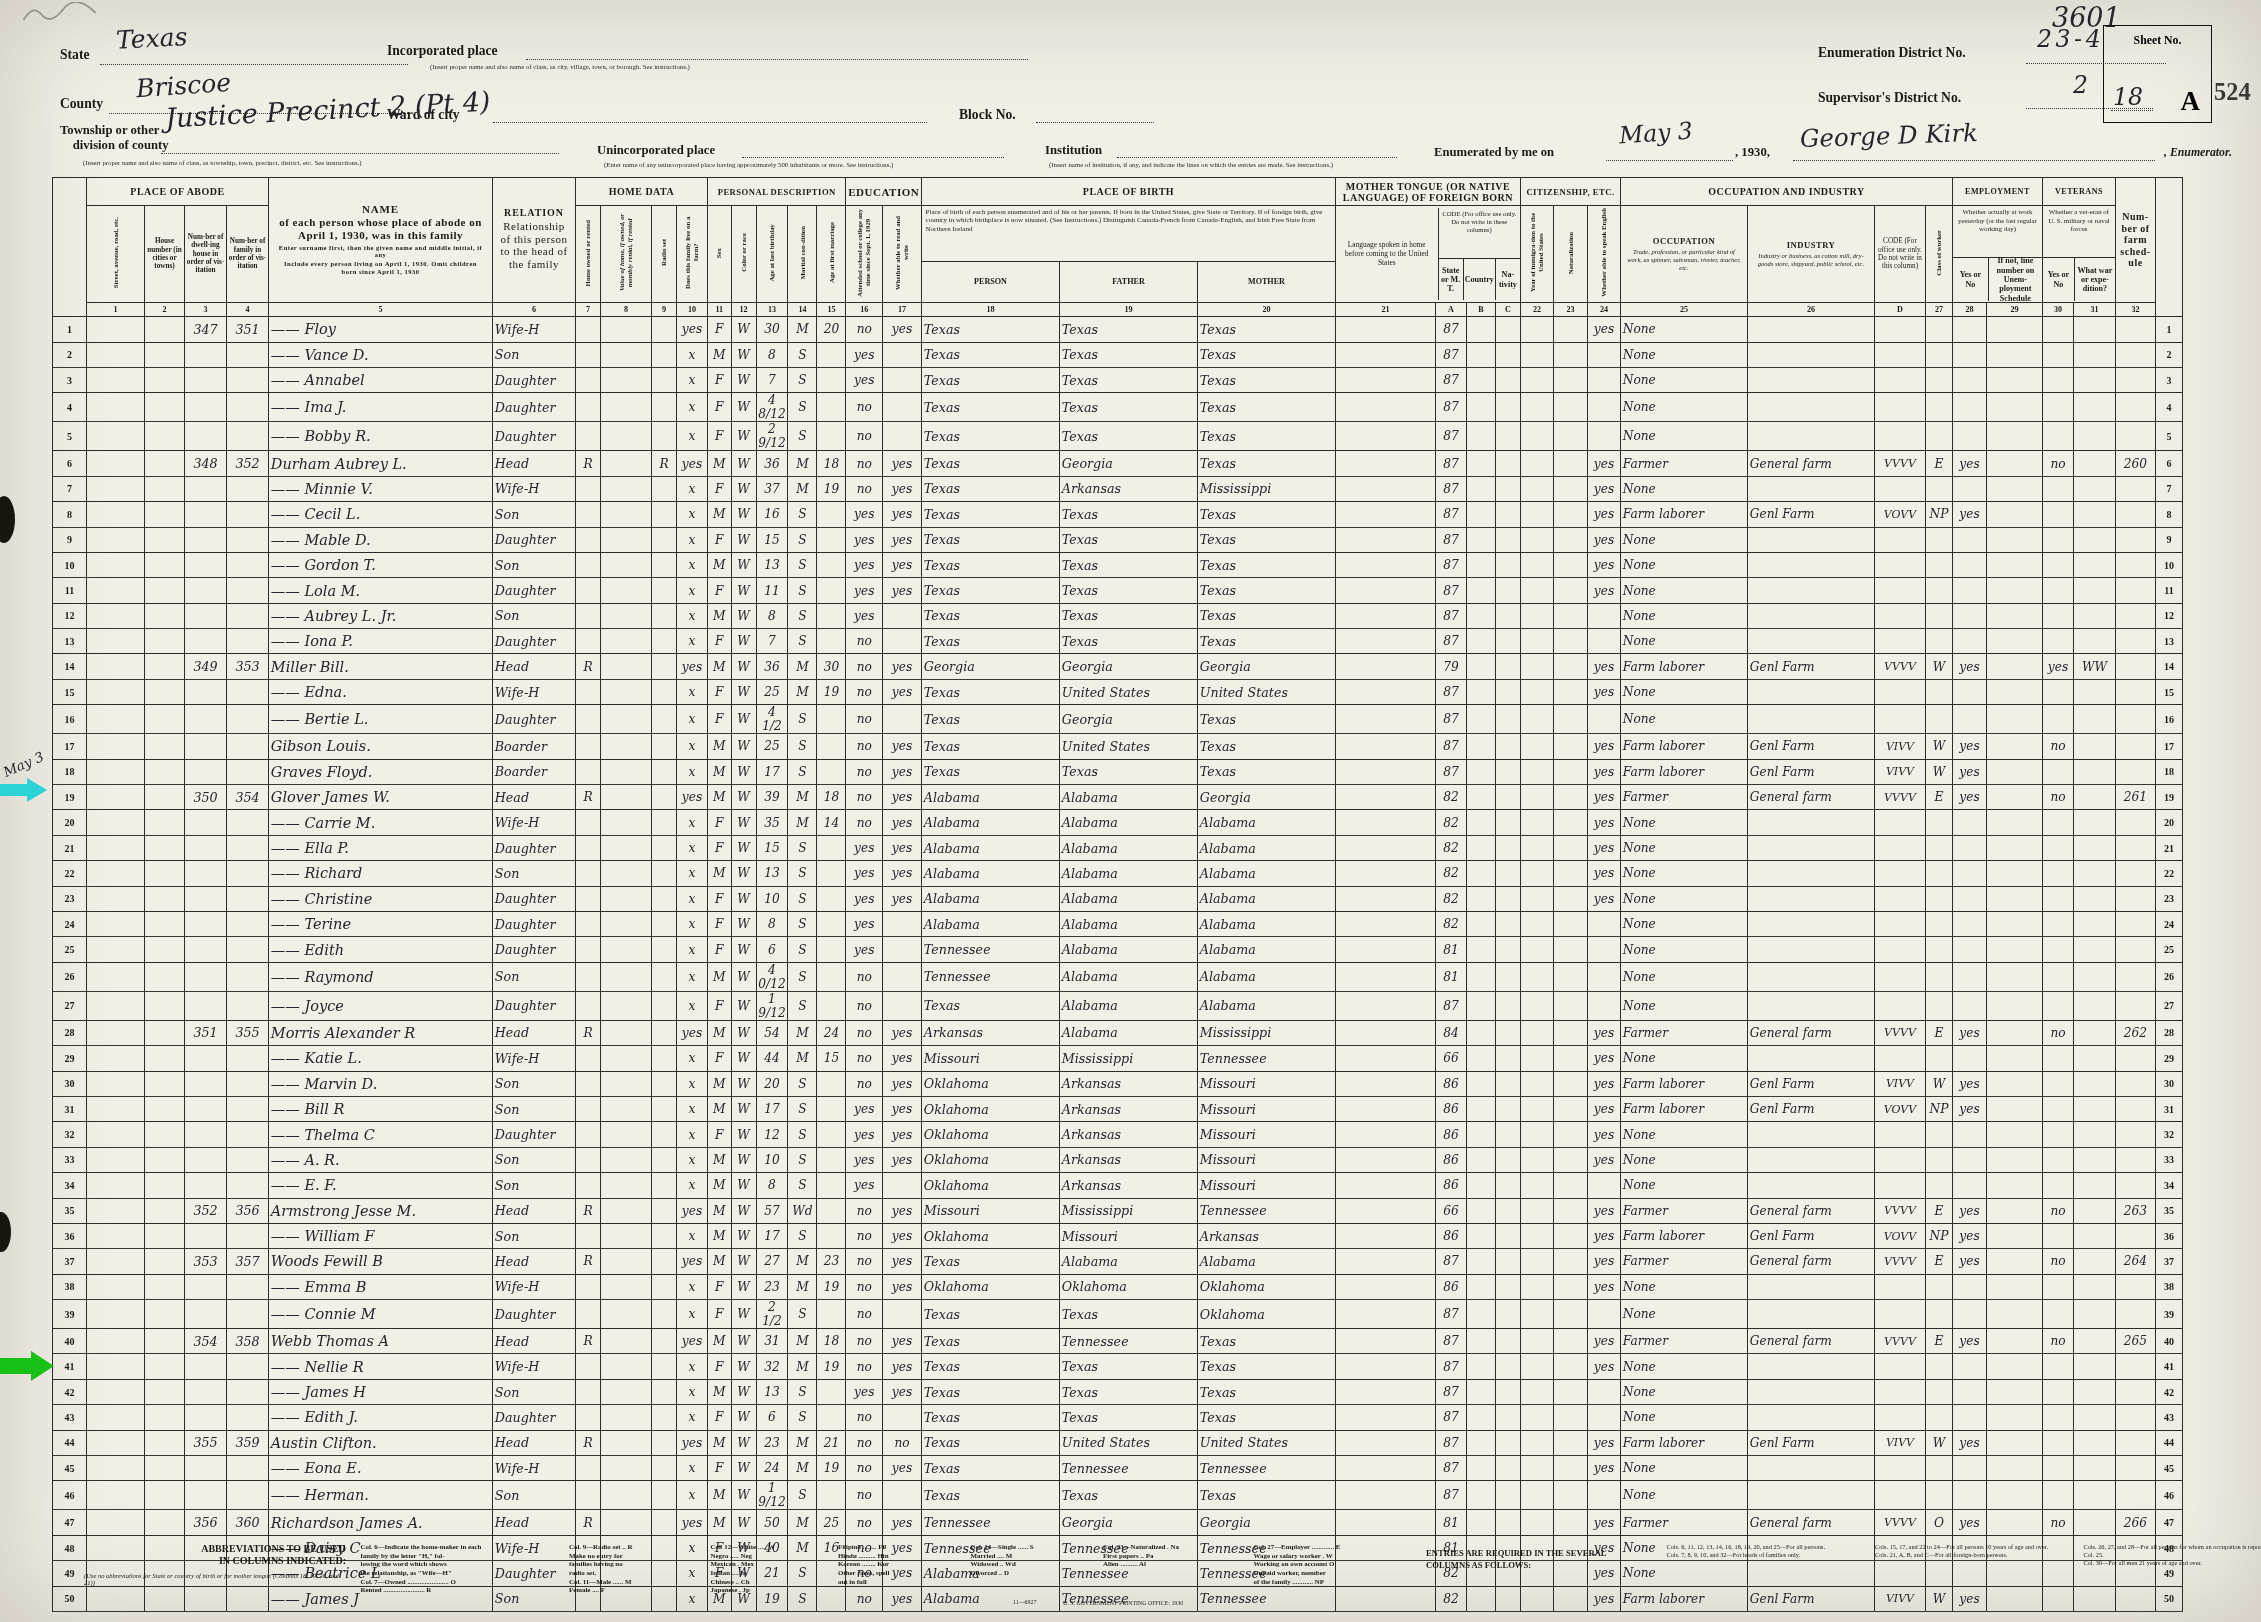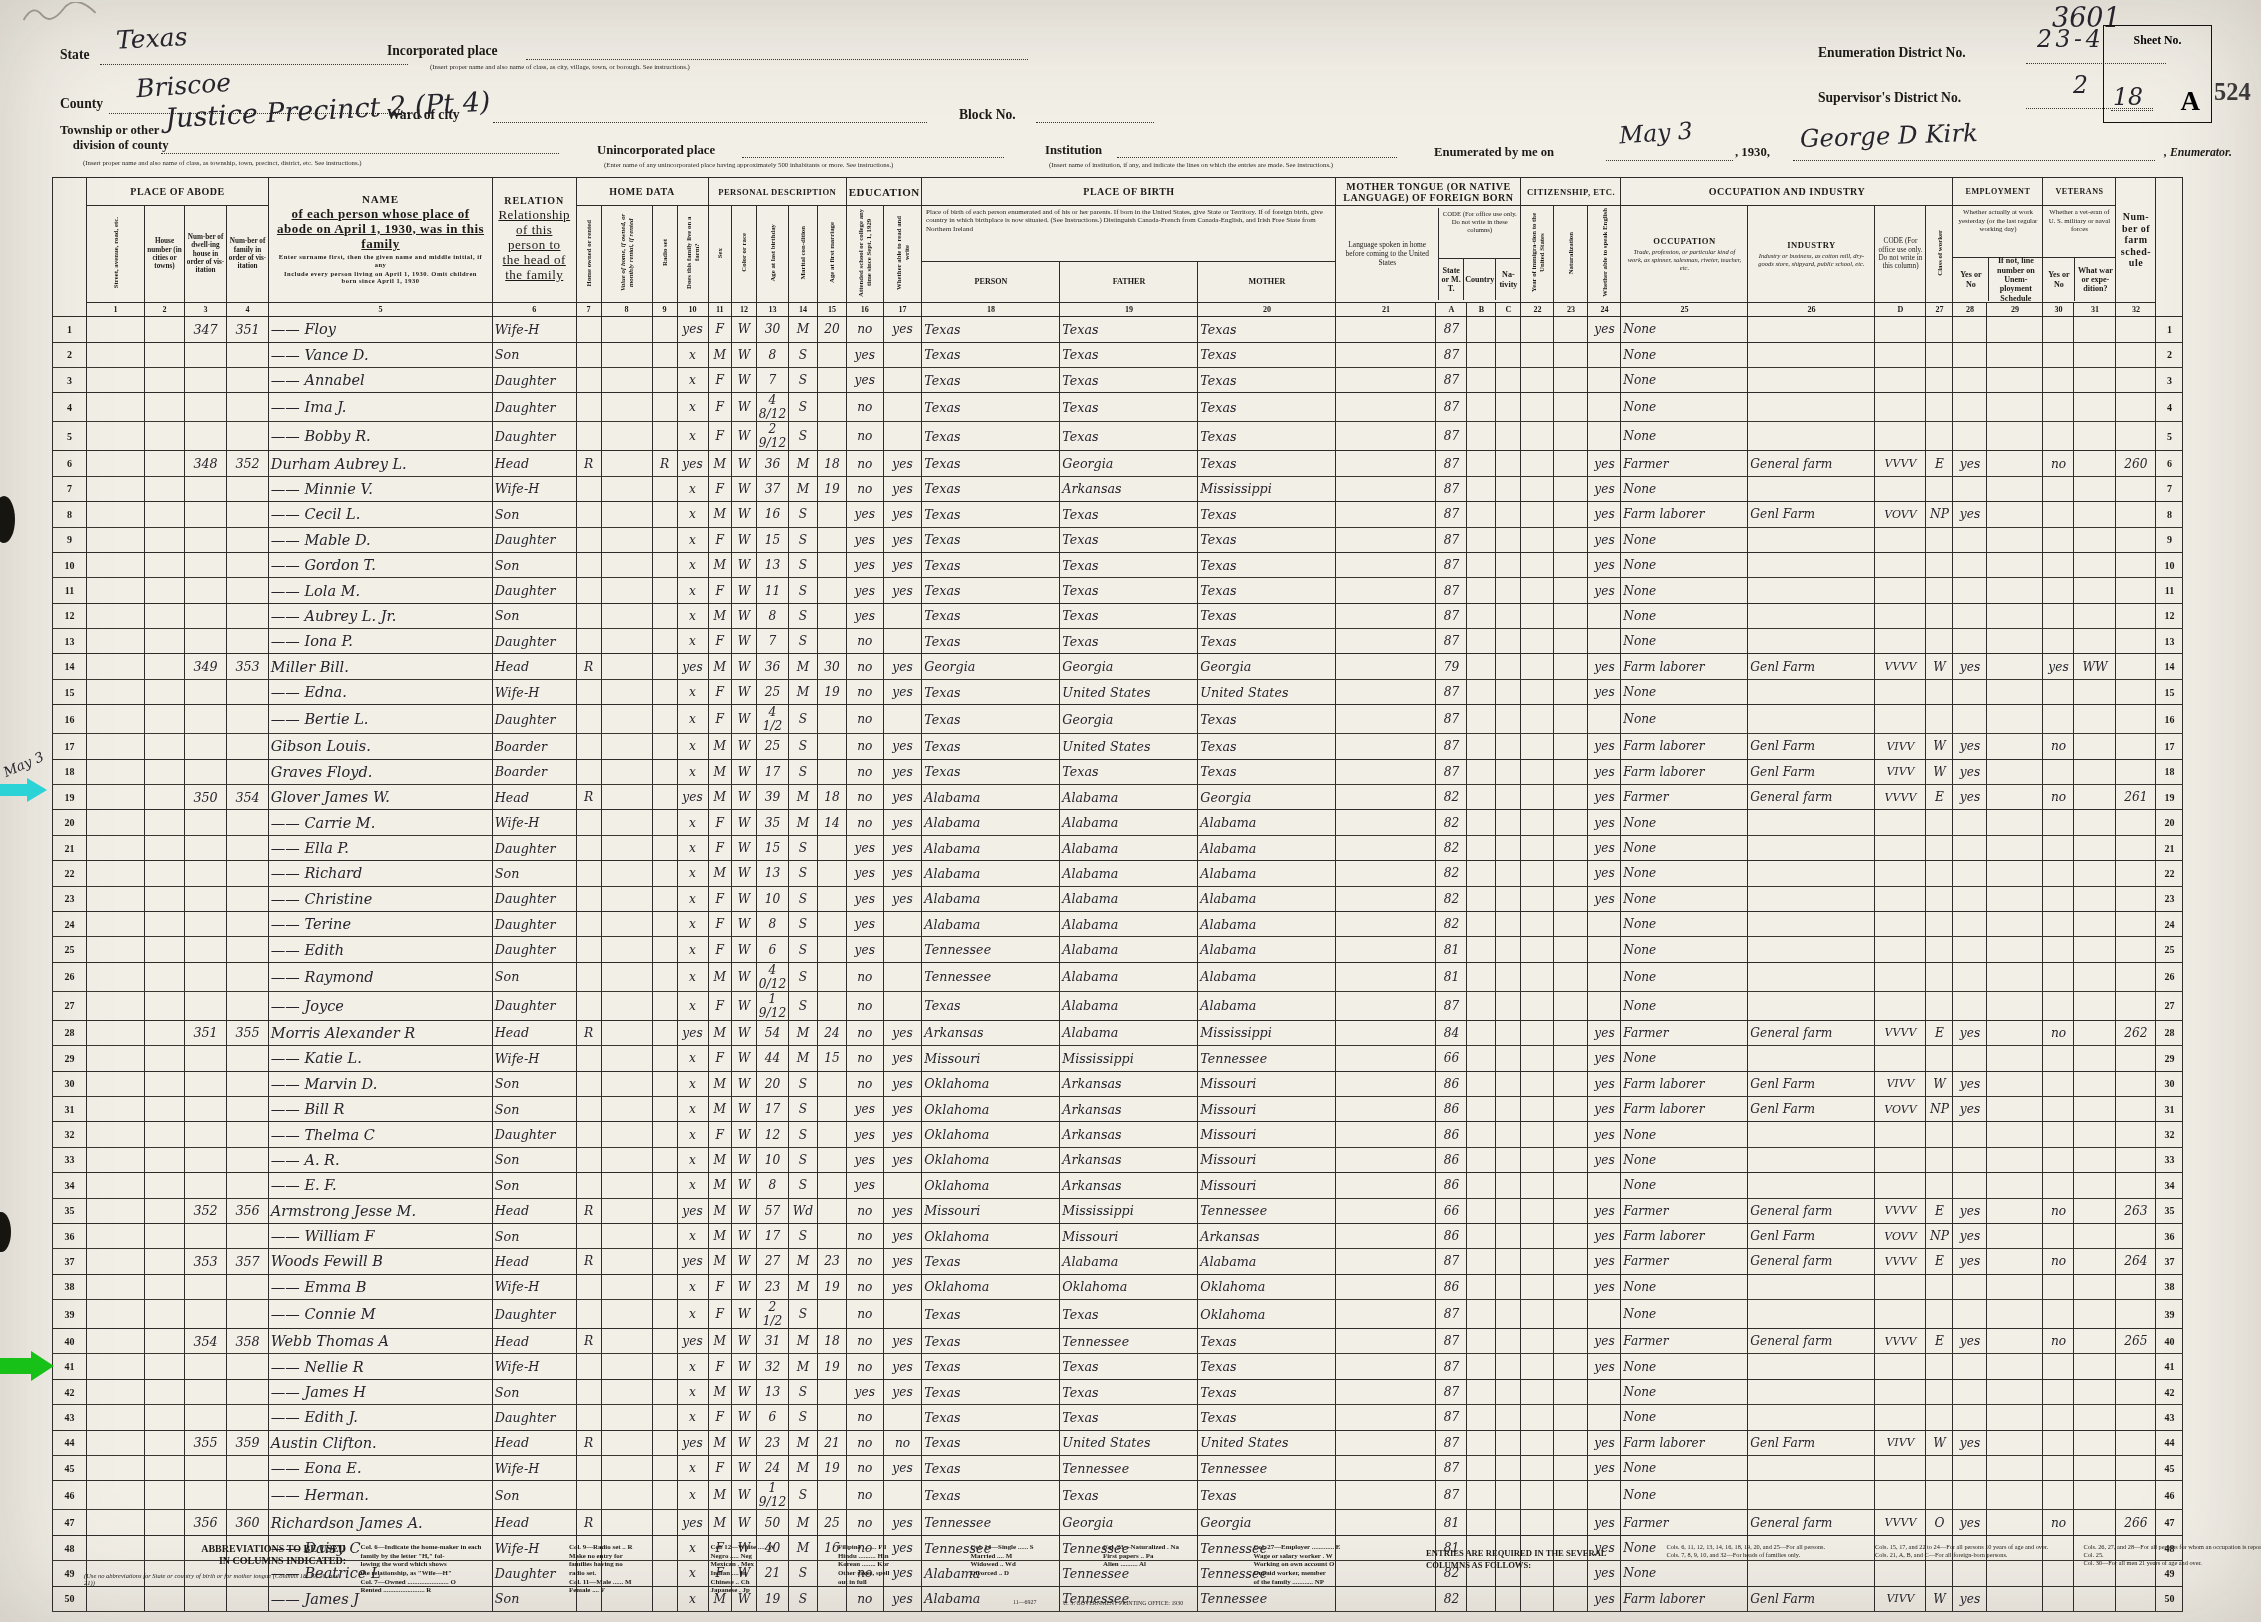--- a/index.html
+++ b/index.html
@@ -21,21 +21,21 @@
   .grow2 th{height:94px;font-size:7.2px;font-weight:bold;vertical-align:middle;}
   .numrow th{height:13.6px;font-size:8.1px;font-weight:bold;padding:0;}
   .vert{writing-mode:vertical-rl;transform:rotate(180deg);margin:0 auto;font-size:6.8px;font-weight:bold;line-height:1.15;max-height:89px;display:inline-block;}
   .tiny{font-size:6.5px;font-weight:bold;line-height:1.15;}
   .nested{padding:0 !important;vertical-align:top;}
   .nest-note{font-size:7.2px;font-weight:normal;line-height:1.2;padding:1.8px 3.6px;border-bottom:0.9px solid #2e2c28;text-align:center;}
   .nest-row{display:flex;align-items:stretch;}
   .nest-cell{flex:1;display:flex;align-items:center;justify-content:center;font-size:8.1px;font-weight:bold;padding:0.9px;}
   .nest-cell + .nest-cell{border-left:0.9px solid #2e2c28;}
   .name-hd .t1{font-size:11px;font-weight:bold;letter-spacing:0.9px;}
-  .name-hd .t2{font-size:13px;font-weight:bold;line-height:1.15;margin:1.8px 3.6px;text-decoration:underline;}
+  .name-hd .t2{font-size:11px;font-weight:bold;line-height:1.15;margin:1.8px 3.6px;}
   .name-hd .t3{font-size:6.5px;font-weight:bold;line-height:1.15;margin:1.8px 5.4px;}
   .occ-hd .t1{font-size:8.6px;font-weight:bold;letter-spacing:0.5px;margin-top:2.7px;}
   .occ-hd .t2{font-size:6.5px;font-style:italic;font-weight:normal;line-height:1.2;margin:2.7px 3.6px;}
   tbody td{height:24.4px;font-size:12.2px;text-align:center;border-top:none;border-bottom:none;}
   tbody tr.r-dot td{border-bottom:0.9px dotted #55524c;}
   tbody tr.r-sol td{border-bottom:0.9px solid #3a3733;}
   tbody td{font-family:"DejaVu Serif",serif;font-style:italic;color:#26242c;}
   td.c-ln,td.c-lnr{font-family:"Liberation Serif",serif;font-style:normal;font-weight:bold;font-size:10px;color:#1c1a17;}
   td.c-nm{text-align:left;padding-left:23.5px;font-size:14.5px;white-space:nowrap;}
   td.c-rel{text-align:left;padding-left:7.2px;font-size:12.7px;}

